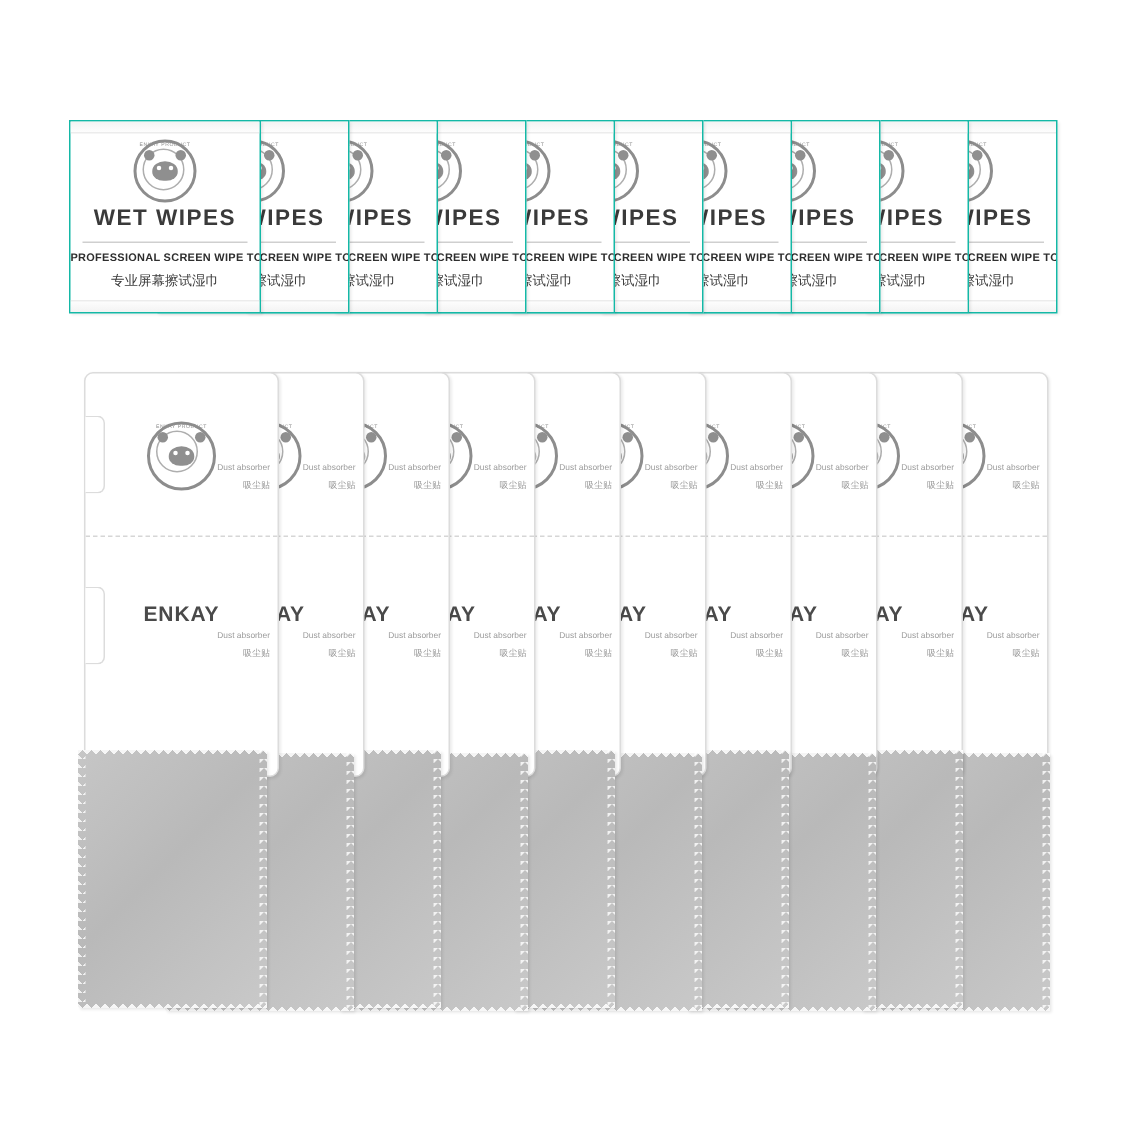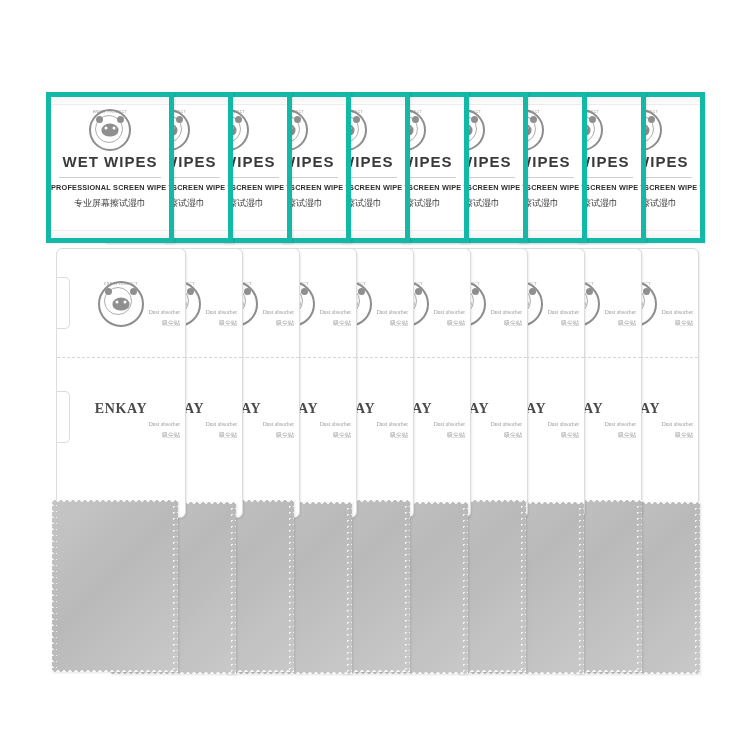--- a/index.html
+++ b/index.html
@@ -27,25 +27,25 @@
   
   .row-wipes {
     position: absolute;
     left: 46px;
     top: 76px;
     width: 660px;
     height: 125px;
   }
   .wipe {
     position: absolute;
-    top: 16px;
+    top: 4px;
     width: 128px;
-    height: 151px;
+    height: 129px;
     background: #ffffff;
-    border: 5px solid #14b8a6;
+    border: 1px solid #14b8a6;
     box-shadow: 1px 1px 2px rgba(0,0,0,0.10);
     overflow: hidden;
     box-sizing: border-box;
   }
   .wipe .sealtop {
     position: absolute;
     left: 0; top: 0; right: 0;
     height: 7px;
     background: linear-gradient(to bottom,#f3f3f3,#fdfdfd);
     border-bottom: 1px solid #ececec;
@@ -167,21 +167,20 @@
     position: absolute;
     top: 0;
     width: 130px;
     height: 270px;
     background: #ffffff;
     border: 1px solid #dcdcdc;
     border-radius: 6px;
     box-shadow: 1px 1px 2px rgba(0,0,0,0.08);
     box-sizing: border-box;
     overflow: hidden;
-    font-family: Liberation Serif, serif;
   }
   .card .divider {
     position: absolute;
     left: 0; right: 0;
     top: 108px;
     border-top: 1px dashed #d6d6d6;
   }
   .card .notch-top {
     position: absolute;
     left: -1px;

